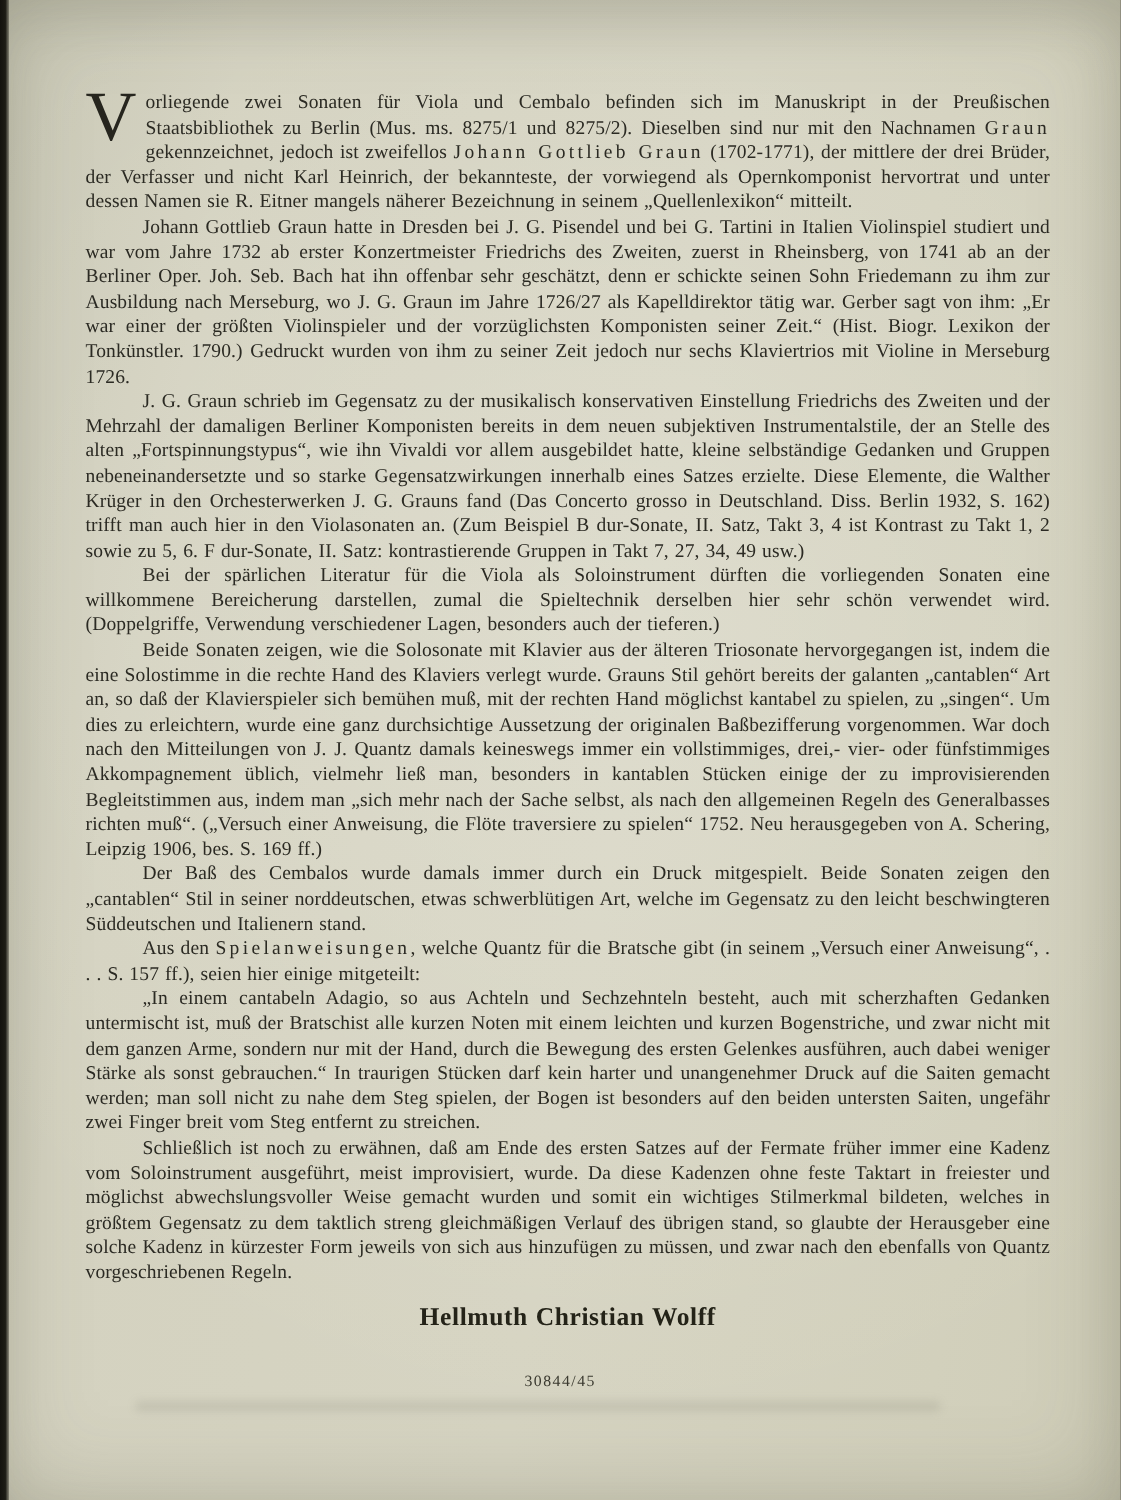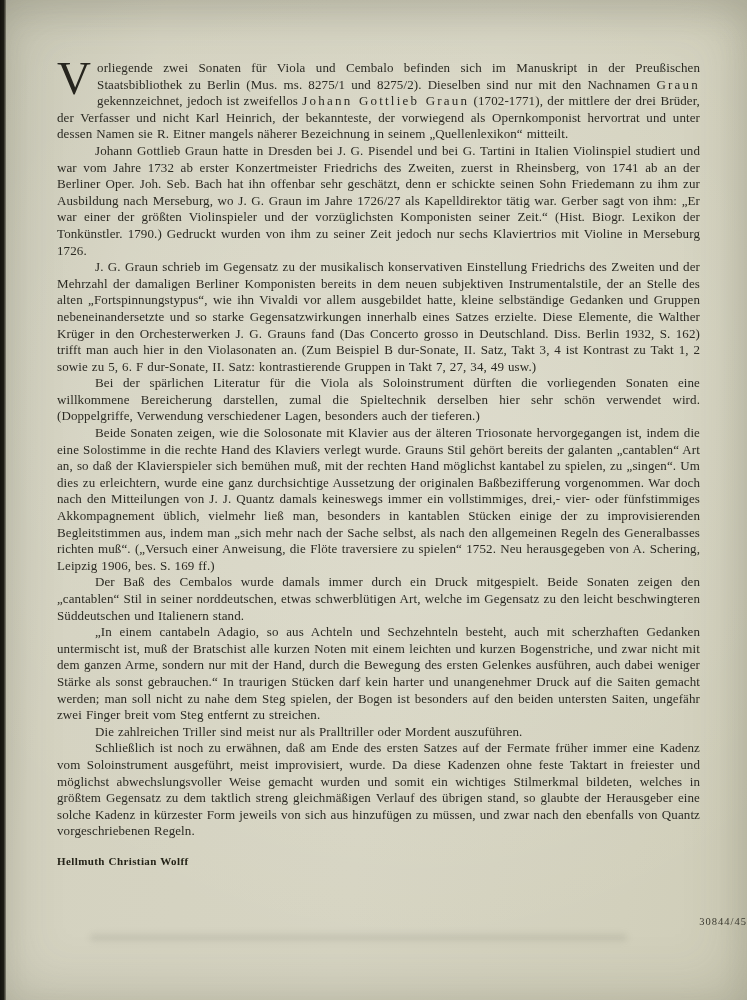--- a/index.html
+++ b/index.html
@@ -42,30 +42,30 @@
   .dropcap {
     float: left;
     font-size: 47px;
     line-height: 32px;
     padding: 2px 6px 0 0;
     color: #26251e;
   }
   .sperr { letter-spacing: 0.17em; }
   .signature {
     margin-top: 13px;
-    text-align: left;
+    text-align: center;
     font-weight: bold;
-    font-size: 11px;
+    font-size: 17px;
     letter-spacing: 0.4px;
     color: #242318;
   }
   .plate {
     position: absolute;
     left: 0; width: 747px; top: 916px;
-    text-align: right;
+    text-align: center;
     font-size: 10.5px;
     letter-spacing: 1px;
     color: #3a392f;
   }
 </style>
 </head>
 <body>
 
 <div class="scan">
   <div class="edge-strip"></div>
@@ -78,25 +78,25 @@
     <p class="para"><span>Johann Gottlieb Graun hatte in Dresden bei J. G. Pisendel und bei G. Tartini in Italien Violinspiel studiert und war vom Jahre 1732 ab erster Konzertmeister Friedrichs des Zweiten, zuerst in Rheinsberg, von 1741 ab an der Berliner Oper. Joh. Seb. Bach hat ihn offenbar sehr geschätzt, denn er schickte seinen Sohn Friedemann zu ihm zur Ausbildung nach Merseburg, wo J. G. Graun im Jahre 1726/27 als Kapelldirektor tätig war. Gerber sagt von ihm: „Er war einer der größten Violinspieler und der vorzüglichsten Komponisten seiner Zeit.“ (Hist. Biogr. Lexikon der Tonkünstler. 1790.) Gedruckt wurden von ihm zu seiner Zeit jedoch nur sechs Klaviertrios mit Violine in Merseburg 1726.</span></p>
 
     <p class="para"><span>J. G. Graun schrieb im Gegensatz zu der musikalisch konservativen Einstellung Friedrichs des Zweiten und der Mehrzahl der damaligen Berliner Komponisten bereits in dem neuen subjektiven Instrumentalstile, der an Stelle des alten „Fortspinnungstypus“, wie ihn Vivaldi vor allem ausgebildet hatte, kleine selbständige Gedanken und Gruppen nebeneinandersetzte und so starke Gegensatzwirkungen innerhalb eines Satzes erzielte. Diese Elemente, die Walther Krüger in den Orchesterwerken J. G. Grauns fand (Das Concerto grosso in Deutschland. Diss. Berlin 1932, S. 162) trifft man auch hier in den Violasonaten an. (Zum Beispiel B dur-Sonate, II. Satz, Takt 3, 4 ist Kontrast zu Takt 1, 2 sowie zu 5, 6. F dur-Sonate, II. Satz: kontrastierende Gruppen in Takt 7, 27, 34, 49 usw.)</span></p>
 
     <p class="para"><span>Bei der spärlichen Literatur für die Viola als Soloinstrument dürften die vorliegenden Sonaten eine willkommene Bereicherung darstellen, zumal die Spieltechnik derselben hier sehr schön verwendet wird. (Doppelgriffe, Verwendung verschiedener Lagen, besonders auch der tieferen.)</span></p>
 
     <p class="para"><span>Beide Sonaten zeigen, wie die Solosonate mit Klavier aus der älteren Triosonate hervorgegangen ist, indem die eine Solostimme in die rechte Hand des Klaviers verlegt wurde. Grauns Stil gehört bereits der galanten „cantablen“ Art an, so daß der Klavierspieler sich bemühen muß, mit der rechten Hand möglichst kantabel zu spielen, zu „singen“. Um dies zu erleichtern, wurde eine ganz durchsichtige Aussetzung der originalen Baßbezifferung vorgenommen. War doch nach den Mitteilungen von J. J. Quantz damals keineswegs immer ein vollstimmiges, drei,- vier- oder fünfstimmiges Akkompagnement üblich, vielmehr ließ man, besonders in kantablen Stücken einige der zu improvisierenden Begleitstimmen aus, indem man „sich mehr nach der Sache selbst, als nach den allgemeinen Regeln des Generalbasses richten muß“. („Versuch einer Anweisung, die Flöte traversiere zu spielen“ 1752. Neu herausgegeben von A. Schering, Leipzig 1906, bes. S. 169 ff.)</span></p>
 
     <p class="para"><span>Der Baß des Cembalos wurde damals immer durch ein Druck mitgespielt. Beide Sonaten zeigen den „cantablen“ Stil in seiner norddeutschen, etwas schwerblütigen Art, welche im Gegensatz zu den leicht beschwingteren Süddeutschen und Italienern stand.</span></p>
 
+    <p class="para"><span>Aus den </span><span class="sperr">Spielanweisungen</span><span>, welche Quantz für die Bratsche gibt (in seinem „Versuch einer Anweisung“, . . . S. 157 ff.), seien hier einige mitgeteilt:</span></p>
 
     <p class="para"><span>„In einem cantabeln Adagio, so aus Achteln und Sechzehnteln besteht, auch mit scherzhaften Gedanken untermischt ist, muß der Bratschist alle kurzen Noten mit einem leichten und kurzen Bogenstriche, und zwar nicht mit dem ganzen Arme, sondern nur mit der Hand, durch die Bewegung des ersten Gelenkes ausführen, auch dabei weniger Stärke als sonst gebrauchen.“ In traurigen Stücken darf kein harter und unangenehmer Druck auf die Saiten gemacht werden; man soll nicht zu nahe dem Steg spielen, der Bogen ist besonders auf den beiden untersten Saiten, ungefähr zwei Finger breit vom Steg entfernt zu streichen.</span></p>
 
 
-    <p class="para"><span>Die zahlreichen Triller sind meist nur als Pralltriller oder Mordent auszuführen.</span></p>
 
     <p class="para"><span>Schließlich ist noch zu erwähnen, daß am Ende des ersten Satzes auf der Fermate früher immer eine Kadenz vom Soloinstrument ausgeführt, meist improvisiert, wurde. Da diese Kadenzen ohne feste Taktart in freiester und möglichst abwechslungsvoller Weise gemacht wurden und somit ein wichtiges Stilmerkmal bildeten, welches in größtem Gegensatz zu dem taktlich streng gleichmäßigen Verlauf des übrigen stand, so glaubte der Herausgeber eine solche Kadenz in kürzester Form jeweils von sich aus hinzufügen zu müssen, und zwar nach den ebenfalls von Quantz vorgeschriebenen Regeln.</span></p>
 
     <div class="signature">Hellmuth Christian Wolff</div>
   </div>
 
   <div class="plate">30844/45</div>
 </div>
 
 </body></html>

